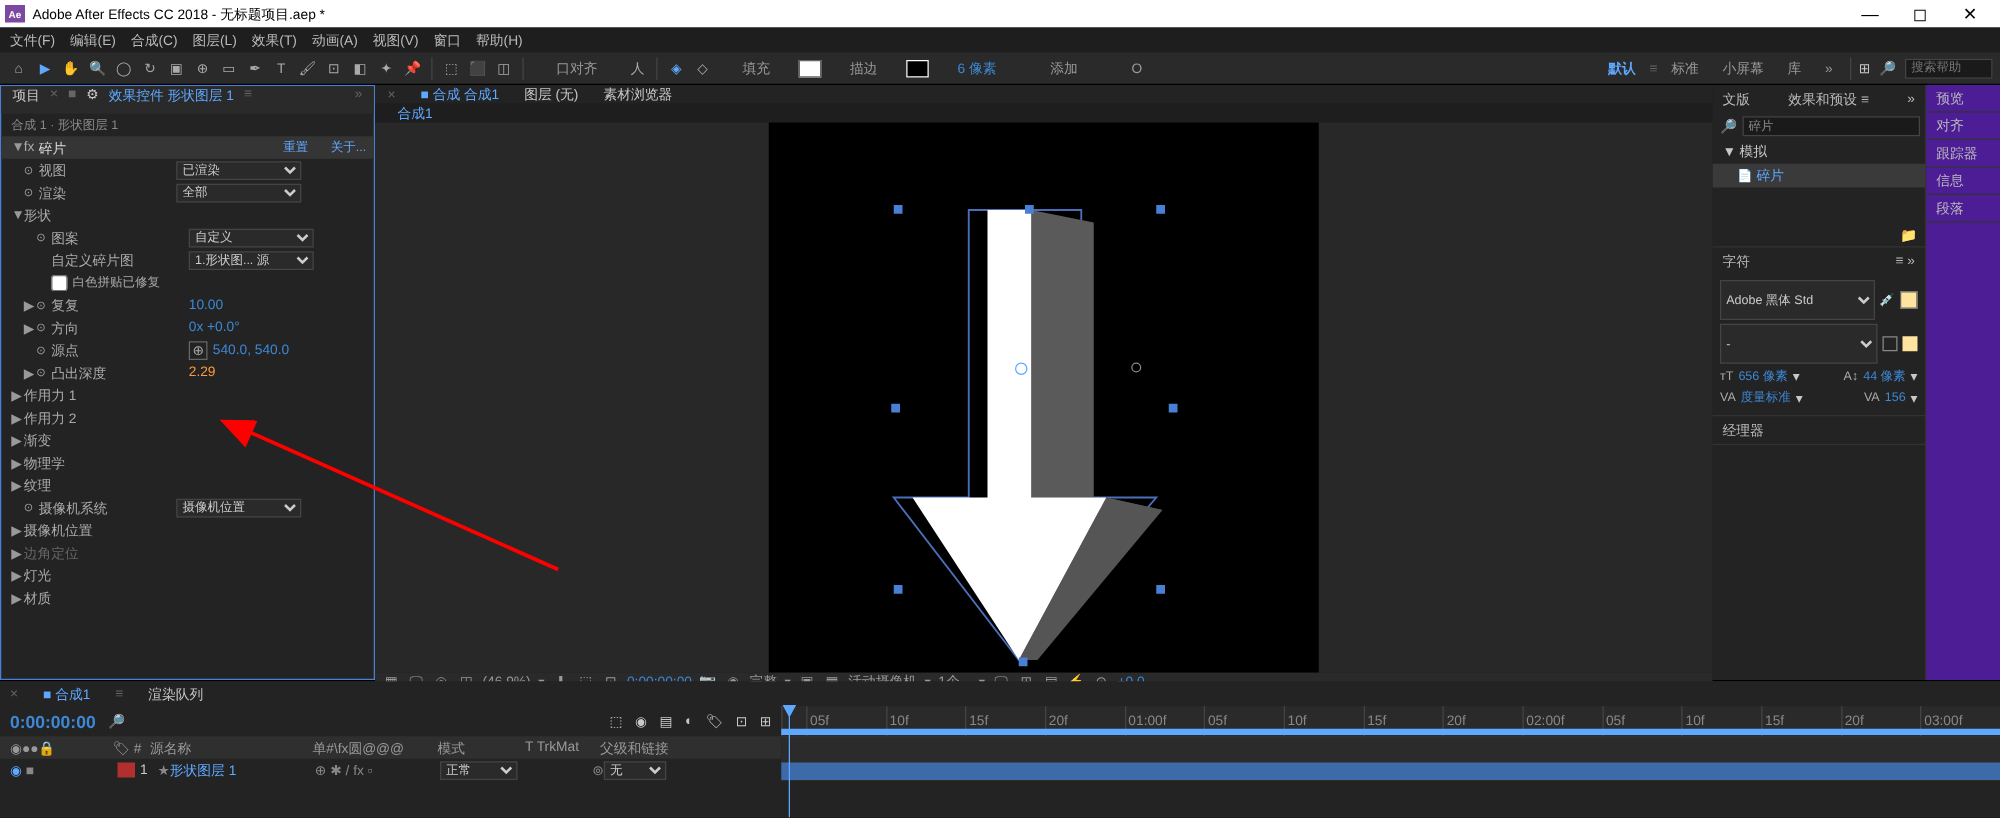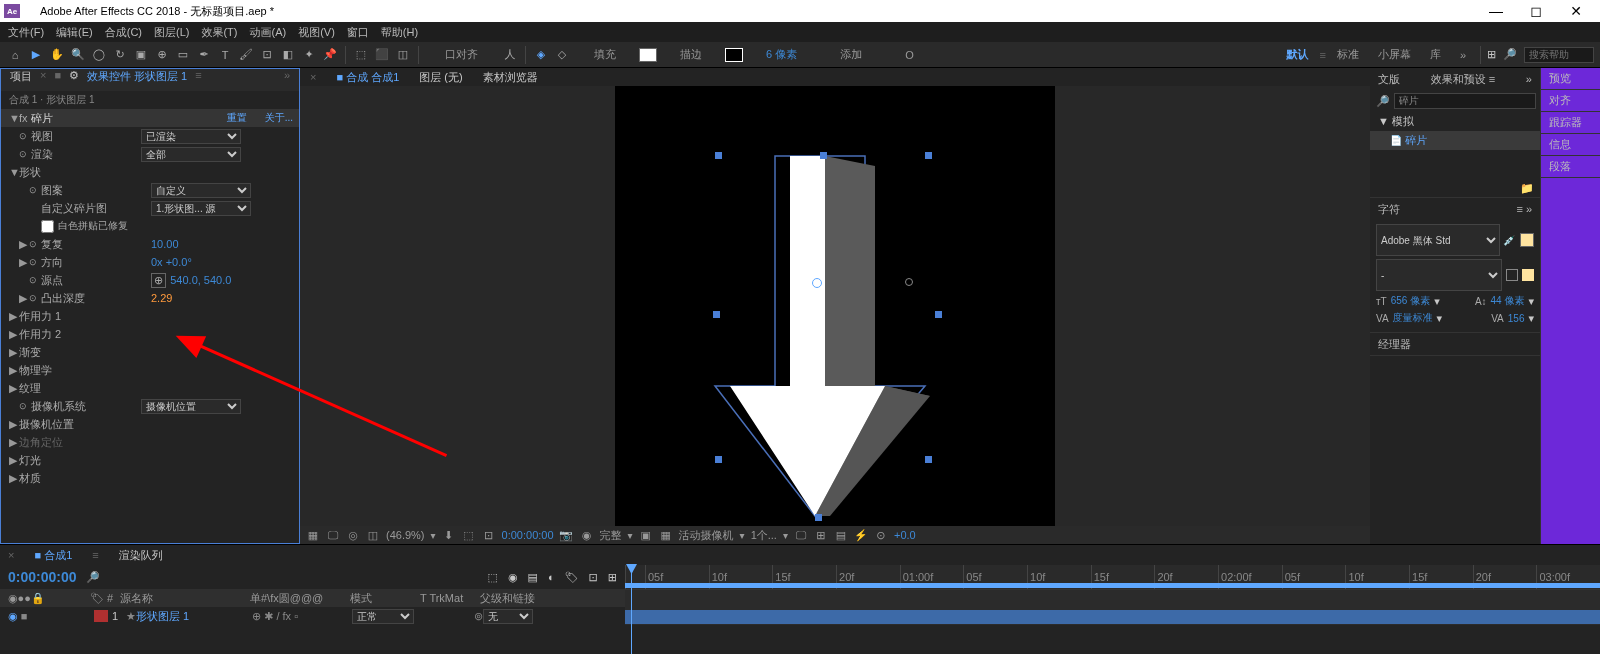--- a/index.html
+++ b/index.html
@@ -1,18 +1,18 @@
 <!DOCTYPE html>
 <html><head>
 <meta charset="utf-8">
 <style>
 * { margin:0; padding:0; box-sizing:border-box; font-family:"Microsoft YaHei",Arial,sans-serif; font-size:11px; user-select:none; }
 body { width:1600px; height:654px; background:#1e1e1e; color:#c8c8c8; overflow:hidden; position:relative; }
 .titlebar { height:22px; background:#fff; color:#000; display:flex; align-items:center; padding:0 4px; }
-.titlebar .ae-badge { width:16px; height:14px; background:#7b4aa0; color:#fff; font-size:8px; font-weight:bold; display:flex; align-items:center; justify-content:center; margin-right:20px; }
+.titlebar .ae-badge { width:16px; height:14px; background:#7b4aa0; color:#fff; font-size:8px; font-weight:bold; display:flex; align-items:center; justify-content:center; margin-right:6px; }
 .titlebar .spacer { flex:1; }
 .titlebar .winbtn { width:40px; text-align:center; font-size:14px; }
 .menubar { height:20px; background:#1e1e1e; display:flex; align-items:center; padding:0 8px; gap:12px; }
 .menubar span { color:#bbb; }
 .toolbar { height:26px; background:#2a2a2a; display:flex; align-items:center; padding:0 6px; gap:3px; border-bottom:1px solid #000; }
 .toolbar .tool { width:18px; height:18px; display:flex; align-items:center; justify-content:center; color:#aaa; }
 .toolbar .sep { width:1px; height:18px; background:#444; margin:0 3px; }
 .toolbar .txt { color:#999; font-size:11px; margin:0 20px; }
 .toolbar .swatch { width:18px; height:14px; border:1px solid #666; }
 .toolbar .rspacer { flex:1; }
@@ -44,21 +44,21 @@
 .viewer-foot { height:22px; background:#2a2a2a; display:flex; align-items:center; padding:0 6px; gap:6px; font-size:10px; color:#999; }
 .viewer-foot .icn { width:14px; text-align:center; }
 .panel-right { width:170px; background:#232323; display:flex; flex-direction:column; }
 .panel-right .sect { border-bottom:1px solid #333; }
 .panel-right .sect-h { height:22px; display:flex; align-items:center; padding:0 8px; color:#bbb; justify-content:space-between;}
 .charpanel { padding:4px 6px; }
 .charpanel .crow { display:flex; align-items:center; gap:4px; margin-bottom:3px; }
 .charpanel select { background:#2a2a2a; border:1px solid #444; color:#ccc; font-size:10px; height:32px; }
 .charpanel .cval { color:#3d89d6; font-size:10px; }
 .charpanel .cicn { color:#aaa; font-size:10px; }
-.panel-far { width:60px; background:#6d28d9; border-left:1px solid #333; }
+.panel-far { width:60px; background:#4c1d95; border-left:1px solid #333; }
 .panel-far .fh { height:22px; padding:0 8px; display:flex; align-items:center; color:#bbb; border-bottom:1px solid #333; }
 .timeline { height:110px; background:#232323; display:flex; flex-direction:column; border-top:1px solid #000; }
 .tl-tabs { height:20px; background:#232323; display:flex; align-items:center; padding:0 8px; gap:20px; }
 .tl-tabs span.active { color:#5fa8ff; }
 .tl-main { flex:1; display:flex; }
 .tl-left { width:625px; display:flex; flex-direction:column; }
 .tl-time { height:24px; display:flex; align-items:center; padding:0 8px; gap:10px; }
 .tl-time .tc { color:#3d89d6; font-size:14px; font-weight:bold; }
 .tl-cols { height:18px; background:#2f2f2f; display:flex; align-items:center; font-size:10px; color:#999; }
 .tl-layer { height:18px; display:flex; align-items:center; font-size:10px; }
@@ -269,20 +269,21 @@
     <div class="redarrow" style="top:258px;left:162px;transform:rotate(24deg)"></div>
   </div>
 
   <div class="viewer-wrap">
     <div class="viewer-tabs">
       <span style="color:#666">×</span>
       <span class="active">■ 合成 合成1</span>
       <span>图层 (无)</span>
       <span>素材浏览器</span>
     </div>
+    <div class="viewer-sub">合成1</div>
     <div class="canvas-area">
       <div class="canvas">
 
         <svg width="440" height="440" viewBox="0 0 440 440" style="position:absolute">
 
           <polygon points="160,70 250,70 250,300 310,300 200,430 100,300 160,300" fill="none" stroke="#4a6fb8" stroke-width="1.5"></polygon>
 
           <polygon points="210,70 260,80 260,310 210,300" fill="#5a5a5a"></polygon>
           <polygon points="210,300 260,310 315,310 270,300" fill="#4a4a4a"></polygon>
           <polygon points="270,300 315,310 215,430 200,430" fill="#555"></polygon>

